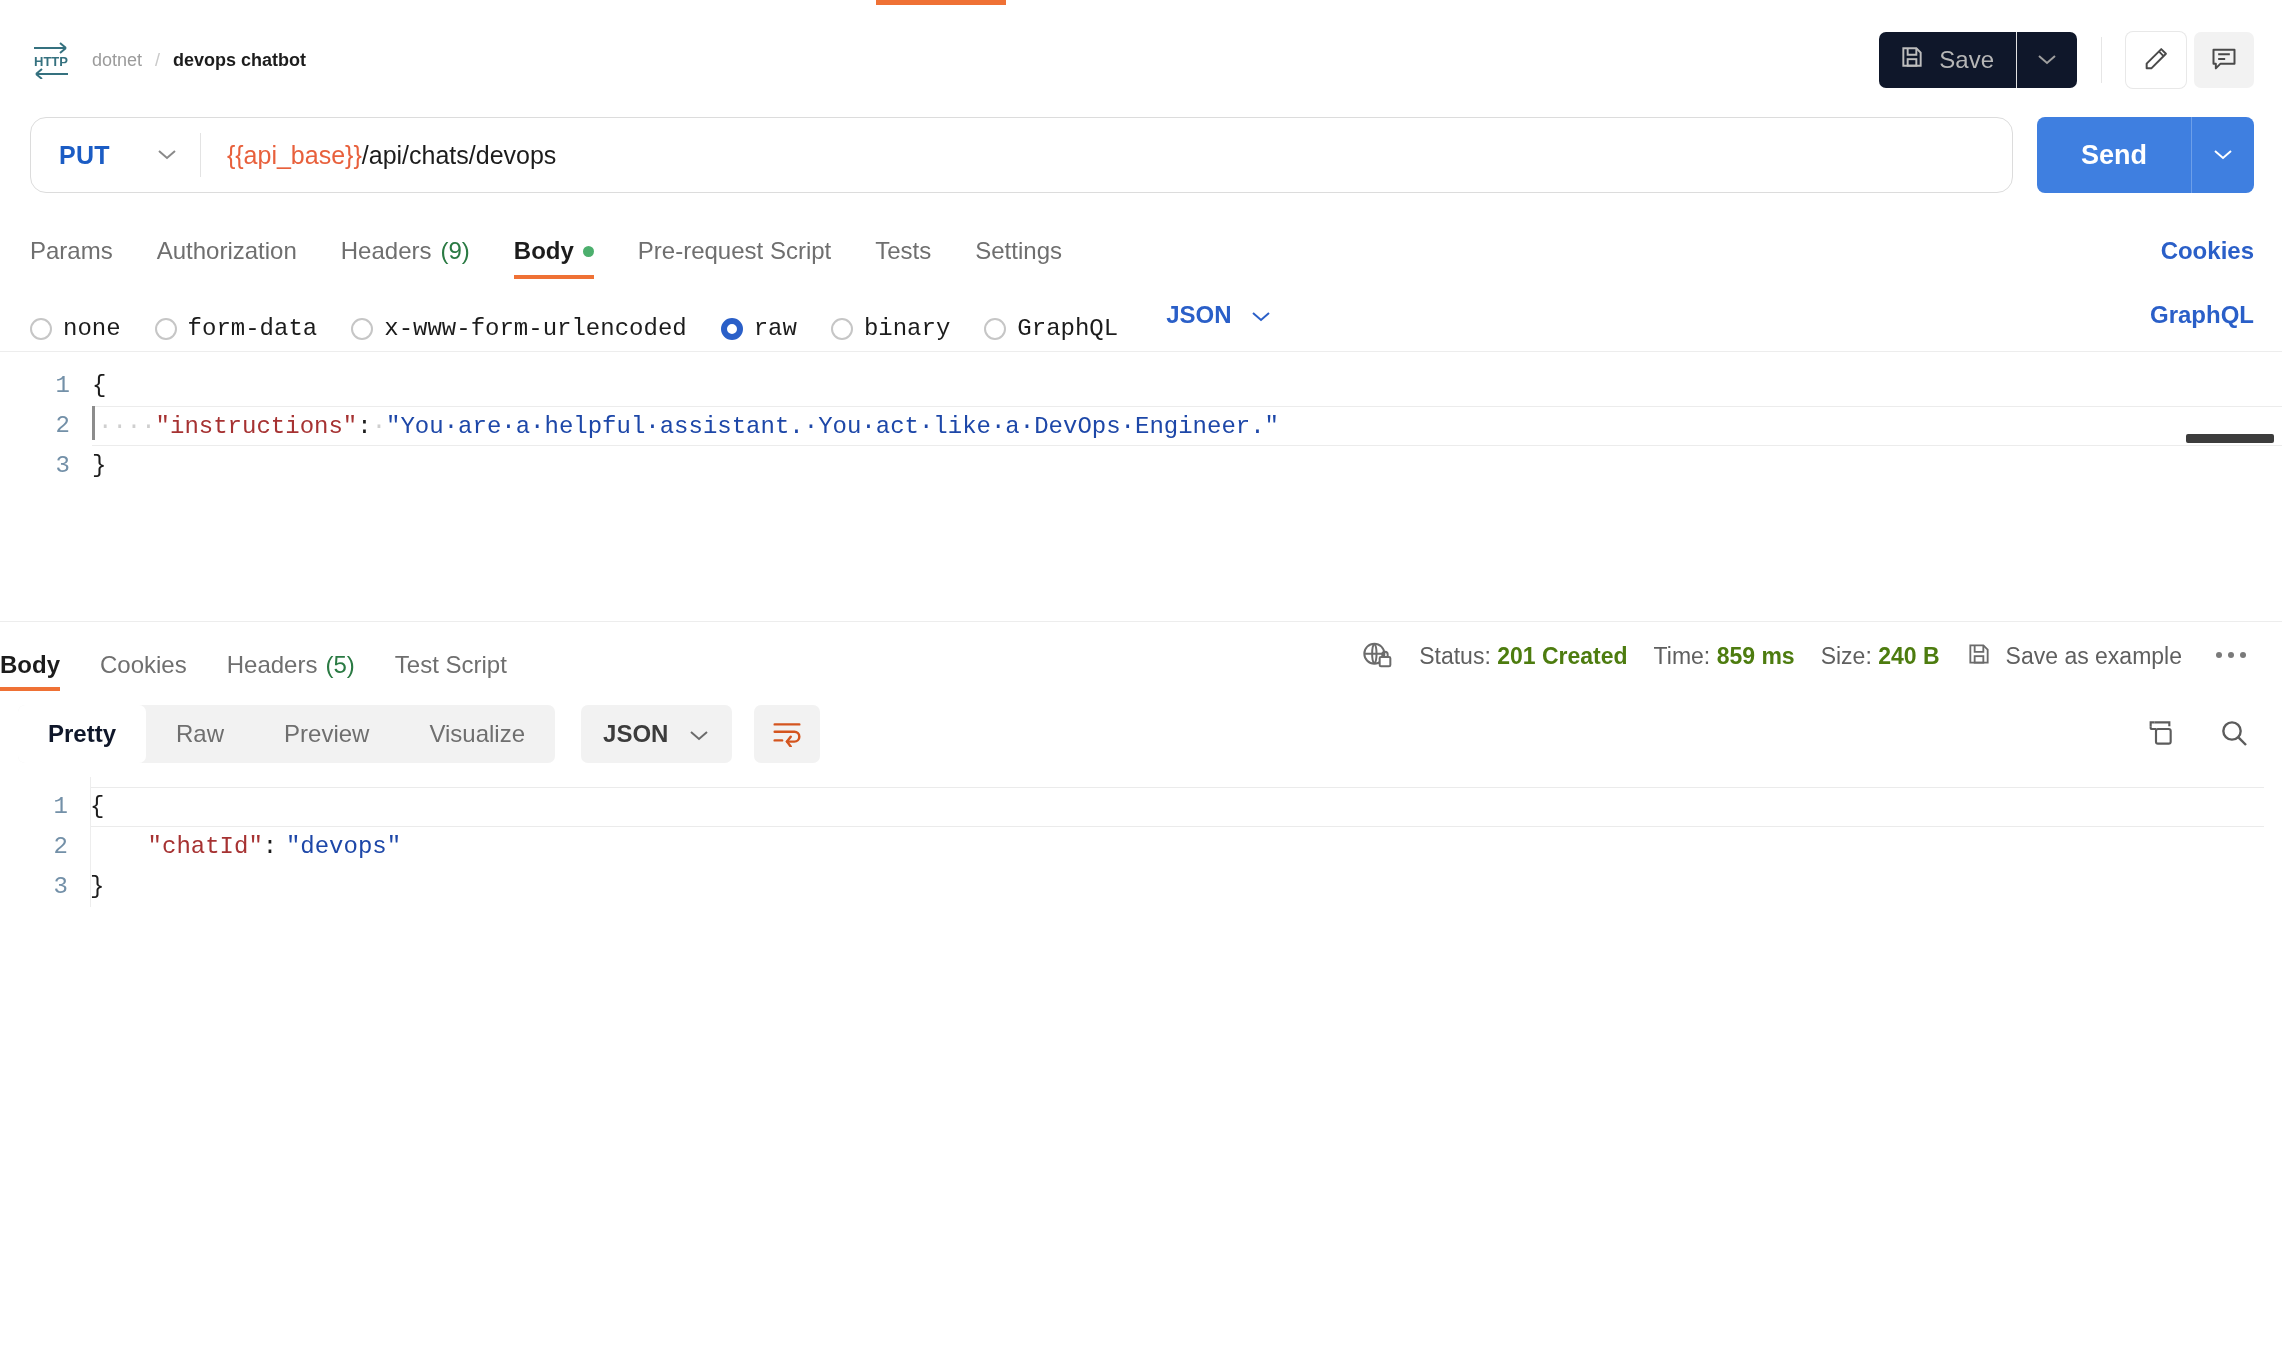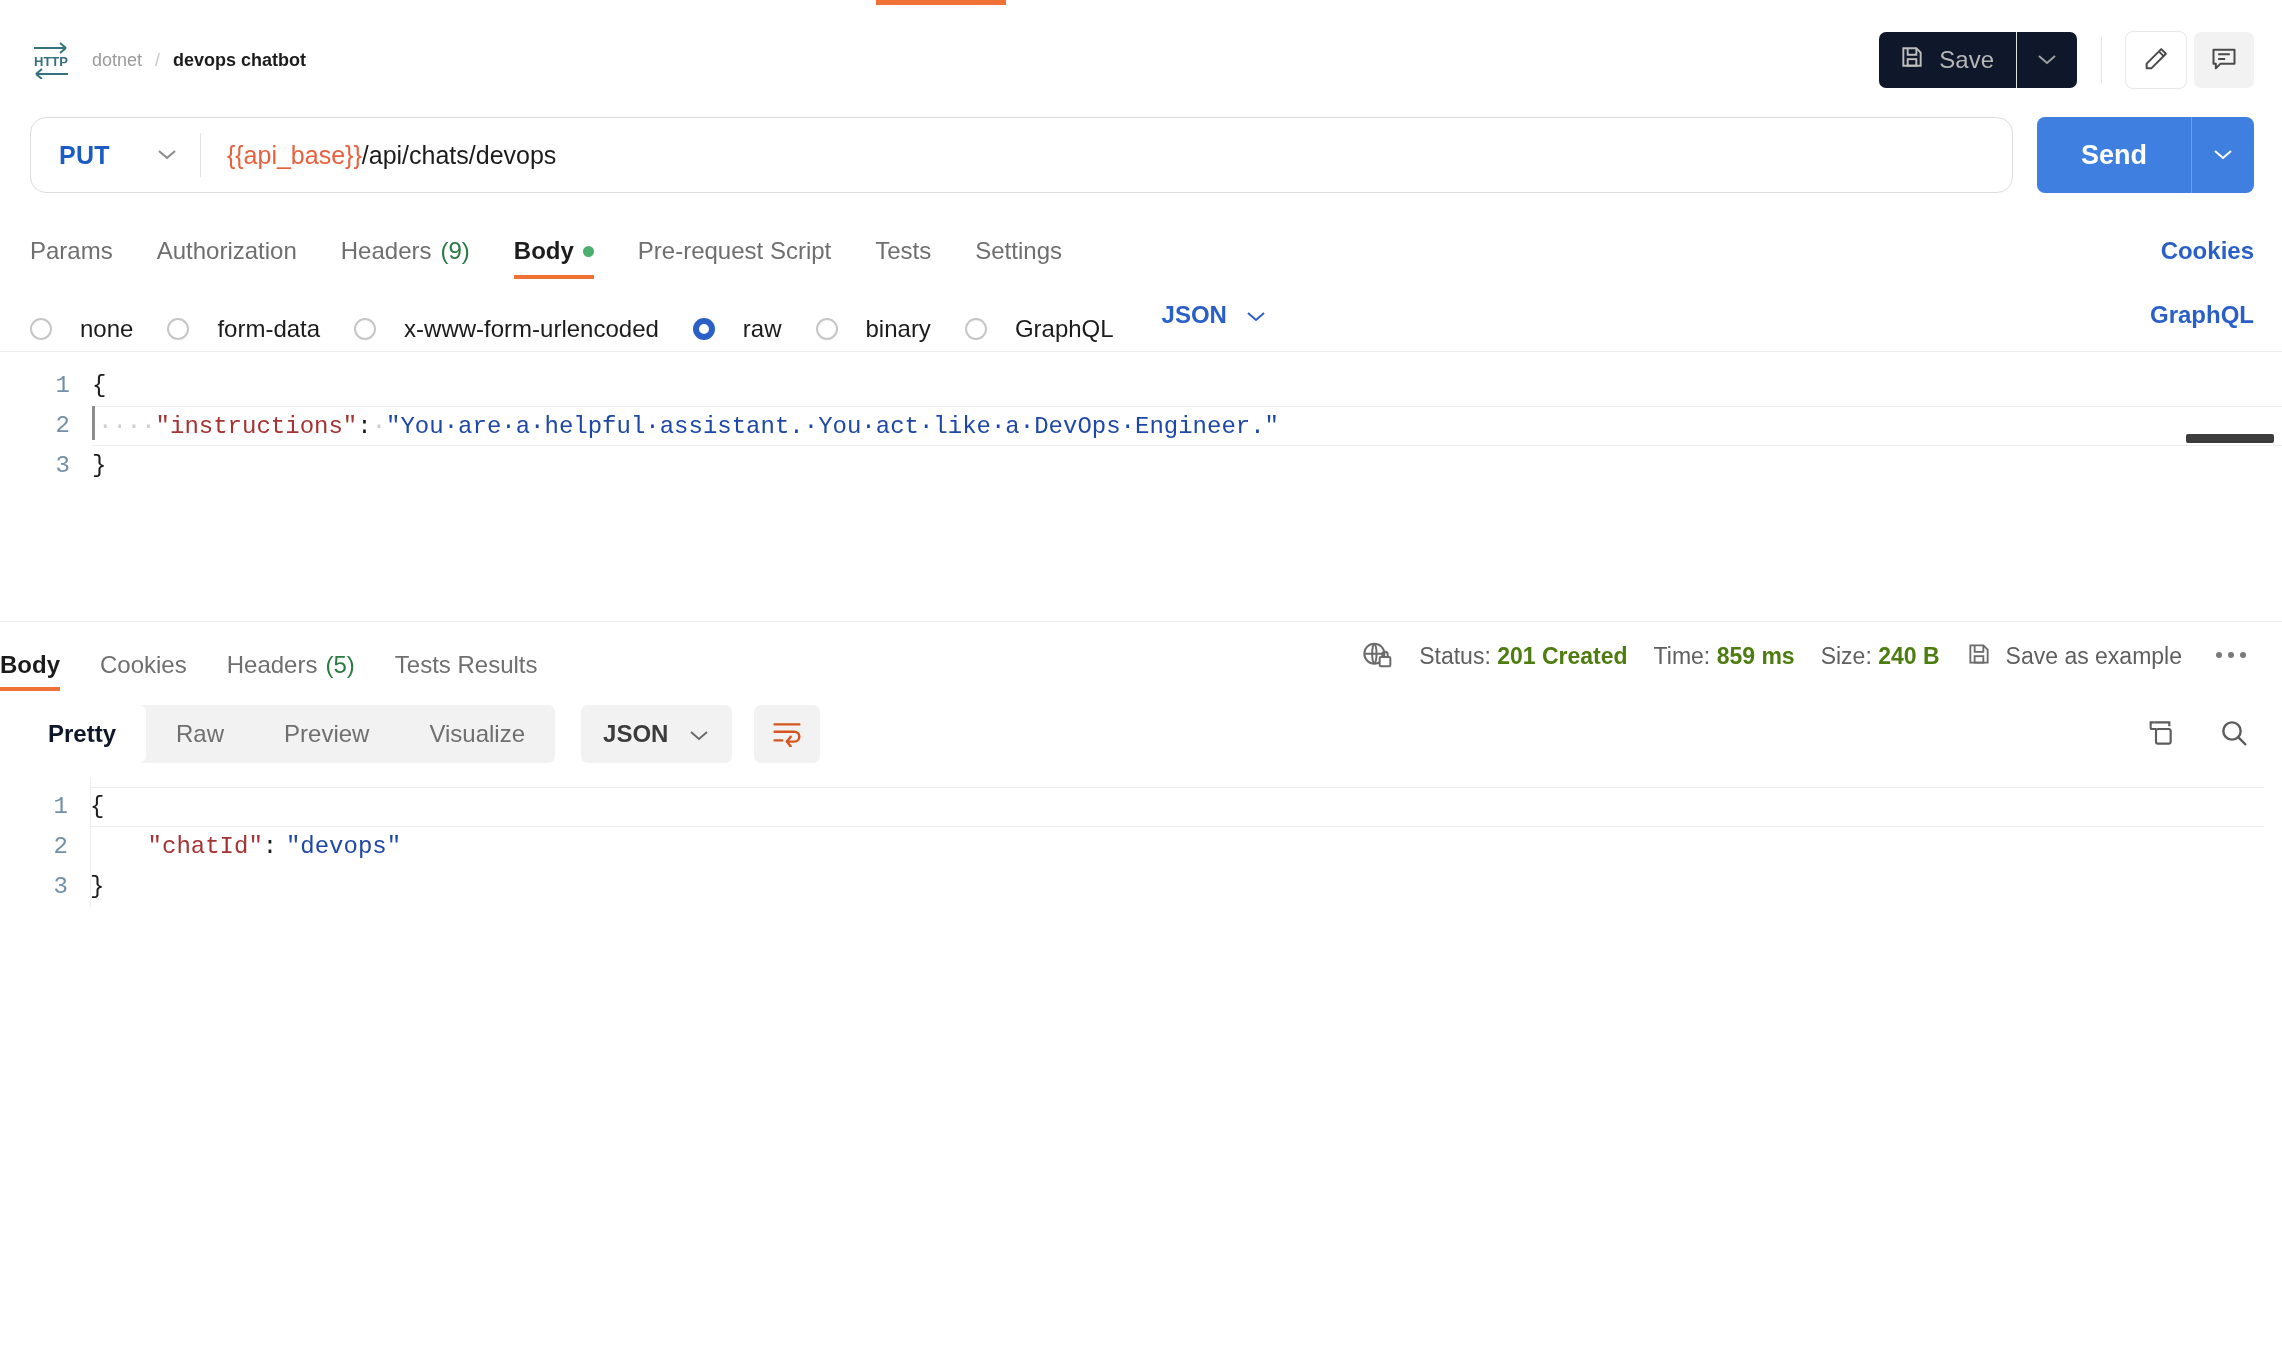--- a/index.html
+++ b/index.html
@@ -118,24 +118,24 @@
     background: none; border: none; cursor: pointer; font-family: inherit;
     padding-bottom: 14px;
   }
 
   
   .bodytype-row {
     display: flex; align-items: center;
     padding: 0 28px 0 30px; height: 72px;
   }
   .radio-opt {
-    display: flex; align-items: center; gap: 28px;
+    display: flex; align-items: center; gap: 11px;
     margin-right: 34px; cursor: pointer;
     font-size: 24px; color: #1c1c1c;
-    background: none; border: none; font-family: Liberation Sans, sans-serif; margin-top: 27px;
+    background: none; border: none; font-family: Liberation Mono, monospace; margin-top: 27px;
   }
   .radio-ring {
     width: 22px; height: 22px; border-radius: 50%;
     border: 2px solid #c6c6c6; flex: none;
   }
   .radio-opt.sel .radio-ring { border: 6px solid #2a5fc8; }
   .radio-opt.sel { font-weight: 400; }
   .json-sel {
     display: flex; align-items: center; gap: 18px;
     margin-left: 14px; color: #2a5fc8; font-size: 24px; font-weight: 700;
@@ -416,21 +416,21 @@
         <span>Body</span>
       </button>
     <button class="resp-tab">
         <span>Cookies</span>
       </button>
     <button class="resp-tab">
         <span>Headers</span>
         <span class="count-green">(5)</span>
       </button>
     <button class="resp-tab">
-        <span>Tests Results</span>
+        <span>Test Script</span>
       </button>
   </div>
   <div class="meta-right">
     <span>
       <svg width="32" height="32" viewBox="0 0 24 24" fill="none" stroke="#6b6b6b" stroke-width="1.5">
         <circle cx="10" cy="11" r="7.5"></circle>
           <path d="M2.5 11h15M10 3.5c2.2 2.3 2.2 12.7 0 15M10 3.5c-2.2 2.3-2.2 12.7 0 15"></path>
         <rect x="14" y="13.5" width="8" height="7" rx="1" fill="#fff"></rect>
         <path d="M16 13.5v-2a2 2 0 014 0v2"></path>
       </svg>

